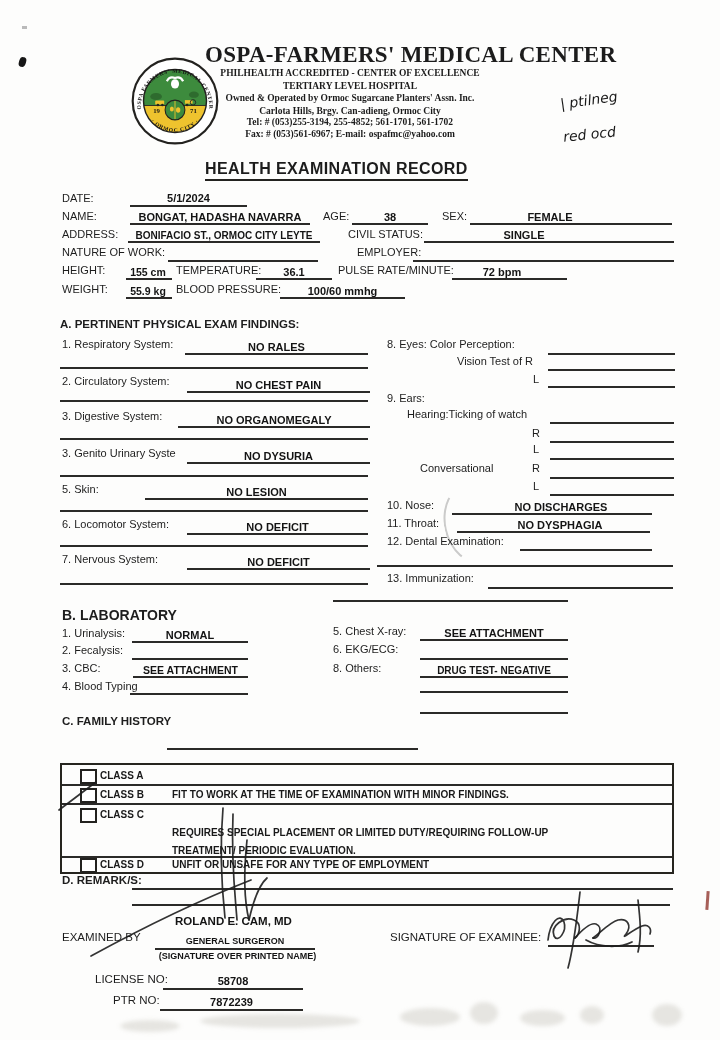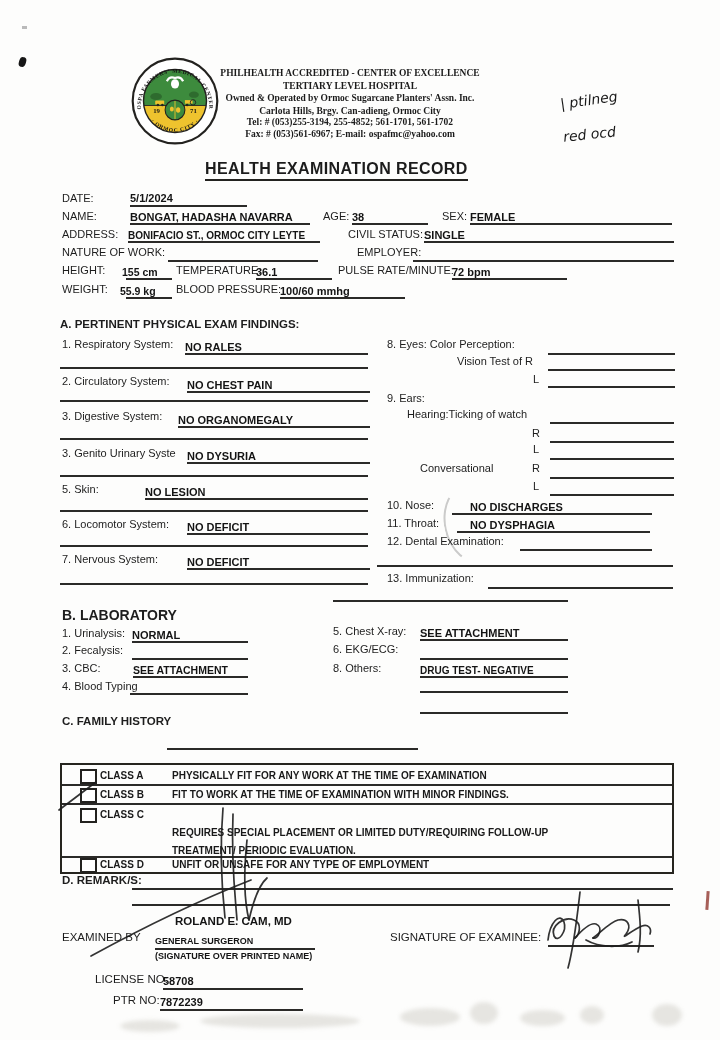--- a/index.html
+++ b/index.html
@@ -1,40 +1,41 @@
 <!DOCTYPE html>
 <html><head>
 <meta charset="utf-8">
 <style>
   html,body{margin:0;padding:0;background:#e9e9e9;}
   .page{position:relative;width:720px;height:1040px;background:#fdfdfc;overflow:hidden;
         font-family:"Liberation Sans",sans-serif;color:#1c1c1c;}
   .abs{position:absolute;}
   .lbl{position:absolute;font-size:11px;white-space:nowrap;color:#1d1d1d;}
   .b{font-weight:bold;}
-  .val{position:absolute;font-size:11px;font-weight:bold;white-space:nowrap;color:#141414;}
+  .val{position:absolute;font-size:11px;font-weight:bold;text-align:center;white-space:nowrap;color:#141414;}
   .ln{position:absolute;height:2px;background:#2b2a28;}
   .sub{position:absolute;left:180px;width:340px;text-align:center;font-weight:bold;
        font-family:"Liberation Serif",serif;font-size:9.5px;white-space:nowrap;color:#1b1b1b;}
   .cls{position:absolute;font-size:10px;font-weight:bold;white-space:nowrap;color:#191919;}
   .cbox{position:absolute;width:13px;height:11px;border:2px solid #23221f;background:#fff;}
   .hw{position:absolute;font-style:italic;font-size:14px;color:#1a1a1a;white-space:nowrap;
       font-family:"DejaVu Sans",sans-serif;}
   .smudge{position:absolute;background:rgba(152,145,130,.22);border-radius:50%;filter:blur(2px);}
   svg{position:absolute;overflow:visible;}
   .sig path{fill:none;stroke:#1d1d1d;stroke-width:1.7;stroke-linecap:round;opacity:.9;}
 </style>
 </head>
 <body>
 
 <div class="page">
 
   <div class="abs" style="left:22px;top:26px;width:5px;height:3px;background:#8d8d8d;opacity:.6"></div>
   <div class="abs" style="left:19px;top:57px;width:7px;height:10px;background:#161616;border-radius:45%;transform:rotate(18deg)"></div>
 
+  <div class="abs b" style="left:205px;top:42px;font-size:23px;letter-spacing:.3px;font-family:'Liberation Serif',serif;white-space:nowrap">OSPA-FARMERS' MEDICAL CENTER</div>
   <div class="sub" style="top:68px">PHILHEALTH ACCREDITED - CENTER OF EXCELLENCE</div>
   <div class="sub" style="top:81px">TERTIARY LEVEL HOSPITAL</div>
   <div class="sub" style="top:93px">Owned &amp; Operated by Ormoc Sugarcane Planters' Assn. Inc.</div>
   <div class="sub" style="top:106px">Carlota Hills, Brgy. Can-adieng, Ormoc City</div>
   <div class="sub" style="top:117px">Tel: # (053)255-3194, 255-4852; 561-1701, 561-1702</div>
   <div class="sub" style="top:129px">Fax: # (053)561-6967; E-mail: ospafmc@yahoo.com</div>
 
   <svg style="left:130px;top:56px" width="90" height="90" viewBox="0 0 100 100">
     <circle cx="50" cy="50" r="47" fill="#ffffff" stroke="#23221f" stroke-width="2.4"></circle>
     <path d="M15.4,55 A35 35 0 1 1 84.6,55 Z" fill="#3d8b3d"></path>
@@ -223,21 +224,20 @@
   <div class="lbl b" style="left:62px;top:715px;font-size:11.5px">C. FAMILY HISTORY</div>
   <div class="ln" style="left:167px;top:748px;width:251px"></div>
 
   <div class="abs" style="left:60px;top:763px;width:610px;height:107px;border:2px solid #26251f">
     <div class="ln" style="left:0;top:19px;width:610px;height:1.5px"></div>
     <div class="ln" style="left:0;top:38px;width:610px;height:1.5px"></div>
     <div class="ln" style="left:0;top:91px;width:610px;height:1.5px"></div>
 
     <div class="cbox" style="left:18px;top:4px"></div>
     <span class="cls" style="left:38px;top:5px">CLASS A</span>
-    <span class="cls" style="left:110px;top:5px">PHYSICALLY FIT FOR ANY WORK AT THE TIME OF EXAMINATION</span>
 
     <div class="cbox" style="left:18px;top:23px"></div>
     <span class="cls" style="left:38px;top:24px">CLASS B</span>
     <span class="cls" style="left:110px;top:24px">FIT TO WORK AT THE TIME OF EXAMINATION WITH MINOR FINDINGS.</span>
 
     <div class="cbox" style="left:18px;top:43px"></div>
     <span class="cls" style="left:38px;top:44px">CLASS C</span>
     <span class="cls" style="left:110px;top:62px">REQUIRES SPECIAL PLACEMENT OR LIMITED DUTY/REQUIRING FOLLOW-UP</span>
     <span class="cls" style="left:110px;top:80px">TREATMENT/ PERIODIC EVALUATION.</span>
 

